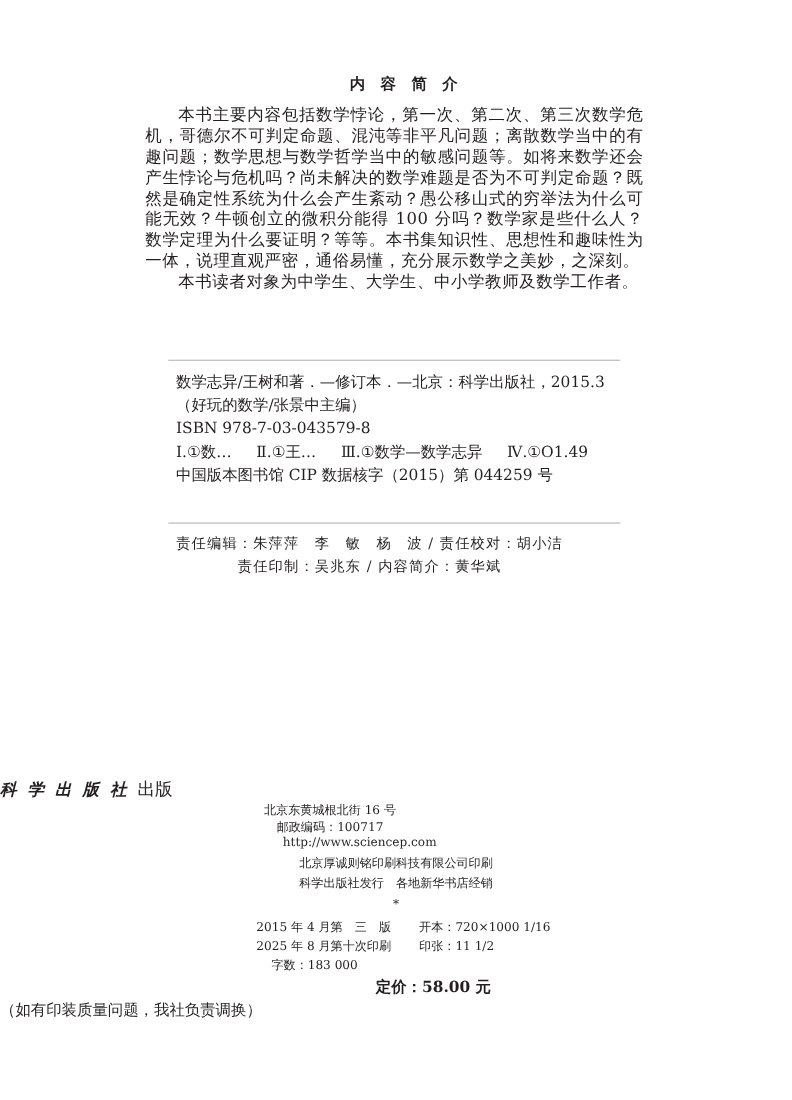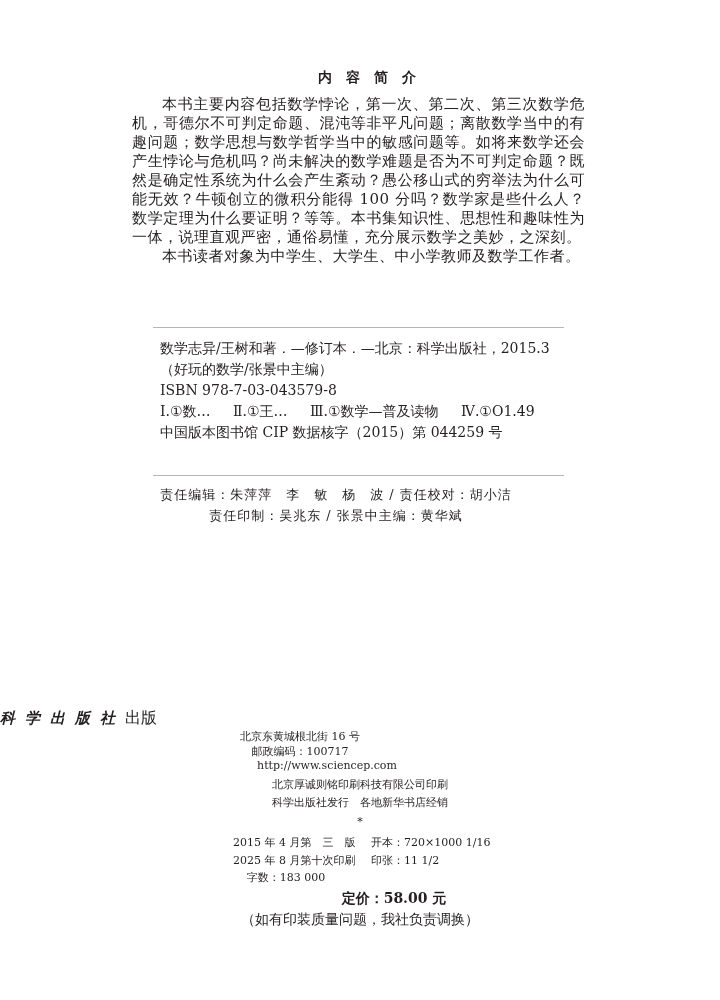--- a/index.html
+++ b/index.html
@@ -118,42 +118,41 @@
       line-height: 14px;
     }
     .edition {
       left: 233px;
       font-size: 11px;
       line-height: 18px;
       white-space: nowrap;
     }
     .edition .row { position: relative; height: 18px; }
     .edition .left { position: absolute; left: 0; }
-    .edition .right { position: absolute; left: 138px; }
+    .edition .right { position: absolute; left: 148px; }
     .wordcount {
       left: 0; width: 572px;
       text-align: center;
       font-size: 11px;
       line-height: 16px;
     }
     .price {
       left: 0; width: 720px;
       text-align: center;
       font-size: 14px;
       font-weight: bold;
       line-height: 20px;
       font-family: "DejaVu Sans", "Liberation Sans", sans-serif;
       padding-left: 34px;
     }
     .price .num {
       font-family: "DejaVu Serif", "Liberation Serif", serif;
     }
     .note {
       left: 0; width: 720px;
-      text-align: center;
       font-size: 14px;
       line-height: 20px;
     }
   </style>
 </head>
 <body>
 
 <div class="abs intro-title">内容简介</div>
 
 <div class="abs intro-body">
@@ -163,31 +162,31 @@
 
 <div class="abs rule" style="top:327px;"></div>
 
 <div class="abs cip">
   <div class="line">数学志异/王树和著．—修订本．—北京：科学出版社，2015.3</div>
   <div class="line">（好玩的数学/张景中主编）</div>
   <div class="line">ISBN 978-7-03-043579-8</div>
   <div class="line classif">
     <span>Ⅰ.①数…</span>
     <span>Ⅱ.①王…</span>
-    <span>Ⅲ.①数学—普及读物</span>
+    <span>Ⅲ.①数学—数学志异</span>
     <span>Ⅳ.①O1.49</span>
   </div>
   <div class="line">中国版本图书馆 CIP 数据核字（2015）第 044259 号</div>
 </div>
 
 <div class="abs rule" style="top:475px;"></div>
 
 <div class="abs credits">
   <div>责任编辑：朱萍萍　李　敏　杨　波 / 责任校对：胡小洁</div>
-  <div>责任印制：吴兆东 / 张景中主编：黄华斌</div>
+  <div>责任印制：吴兆东 / 内容简介：黄华斌</div>
 </div>
 
 <div class="abs publisher">
   <span class="pub-name">科学出版社</span><span class="pub-suffix">出版</span>
 </div>
 
 <div class="abs pub-small" style="top:730px;">北京东黄城根北街 16 号</div>
 <div class="abs pub-small" style="top:744.5px;">邮政编码：100717</div>
 <div class="abs pub-small" style="top:759px;margin-left:27px;">http://www.sciencep.com</div>
 

